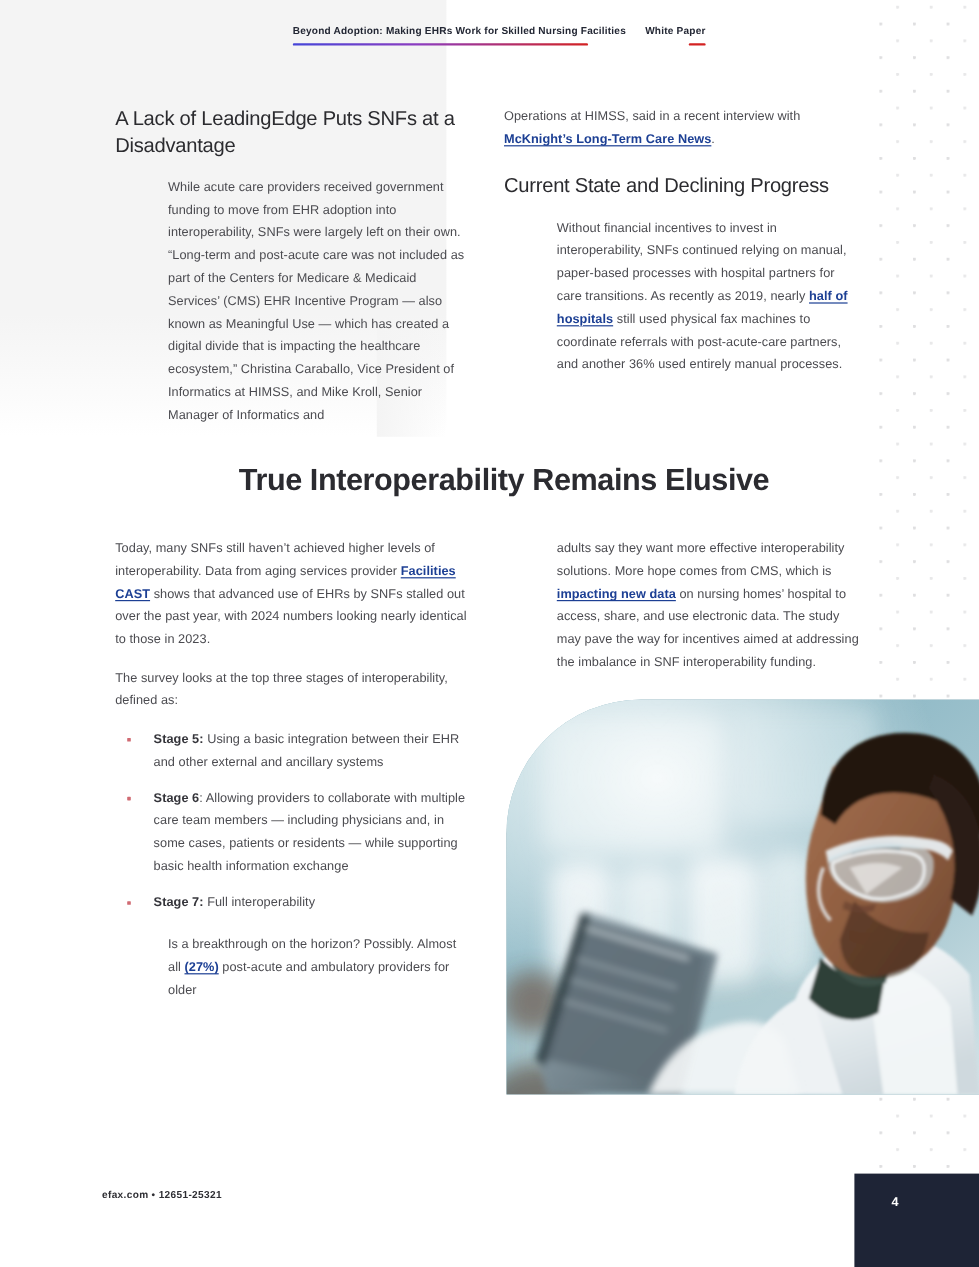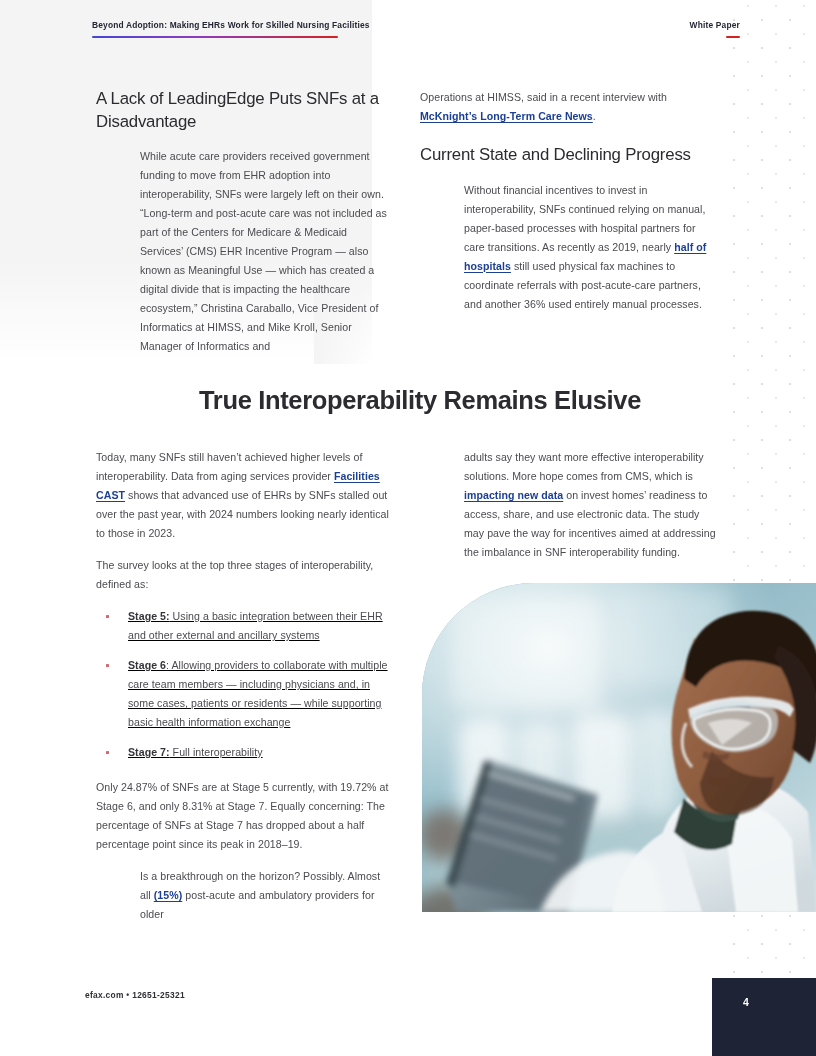--- a/index.html
+++ b/index.html
@@ -62,21 +62,21 @@
     background: linear-gradient(90deg, rgba(244,244,244,1) 0%, rgba(244,244,244,0) 100%);
   }
 
   
   .runhead {
     position: absolute;
     left: 92px;
     top: 20px;
     width: 648px;
     display: flex;
-    justify-content: space-between;
+    justify-content: center;
     align-items: flex-start;
   }
   .runhead-left { position: relative; }
   .runhead-title {
     font-size: 8.4px;
     font-weight: bold;
     letter-spacing: 0.18px;
     color: #232734;
     white-space: nowrap;
     padding-bottom: 6px;
@@ -159,21 +159,20 @@
     text-align: center;
   }
 
   
   .lower-cols { top: 448px; }
 
   ul.stages {
     list-style: none;
     margin: 4px 0 14px 0;
     padding: 0;
-    text-decoration: underline;
   }
   ul.stages li {
     position: relative;
     padding-left: 32px;
     margin-bottom: 11px;
   }
   ul.stages li:last-child { margin-bottom: 16px; }
   ul.stages li::before {
     content: "";
     position: absolute;
@@ -269,27 +268,26 @@
       <p class="body"><span>Today, many SNFs still haven’t achieved higher levels of interoperability. Data from aging services provider </span><a class="link" href="#">Facilities CAST</a><span> shows that advanced use of EHRs by SNFs stalled out over the past year, with 2024 numbers looking nearly identical to those in 2023.</span></p>
 
       <p class="body">The survey looks at the top three stages of interoperability, defined as:</p>
 
       <ul class="stages">
         <li class="body"><strong class="b">Stage 5:</strong><span> Using a basic integration between their EHR and other external and ancillary systems</span></li>
         <li class="body"><strong class="b">Stage 6</strong><span>: Allowing providers to collaborate with multiple care team members — including physicians and, in some cases, patients or residents — while supporting basic health information exchange</span></li>
         <li class="body"><strong class="b">Stage 7:</strong><span> Full interoperability</span></li>
       </ul>
 
-      <p class="body">Only 24.87% of SNFs are at Stage 5 currently, with 19.72% at Stage 6, and only 8.31% at Stage 7. Equally concerning: The percentage of SNFs at Stage 7 has dropped about a half percentage point since its peak in 2018–19.</p>
-
-      <p class="body"><span>Is a breakthrough on the horizon? Possibly. Almost all </span><a class="link" href="#">(15%)</a><span> post-acute and ambulatory providers for older</span></p>
+
+      <p class="body"><span>Is a breakthrough on the horizon? Possibly. Almost all </span><a class="link" href="#">(27%)</a><span> post-acute and ambulatory providers for older</span></p>
     </div>
 
     <div class="col">
-      <p class="body"><span>adults say they want more effective interoperability solutions. More hope comes from CMS, which is </span><a class="link" href="#">impacting new data</a><span> on invest homes’ readiness to access, share, and use electronic data. The study may pave the way for incentives aimed at addressing the imbalance in SNF interoperability funding.</span></p>
+      <p class="body"><span>adults say they want more effective interoperability solutions. More hope comes from CMS, which is </span><a class="link" href="#">impacting new data</a><span> on nursing homes’ hospital to access, share, and use electronic data. The study may pave the way for incentives aimed at addressing the imbalance in SNF interoperability funding.</span></p>
     </div>
   </div>
 
   <div class="photo">
     <svg viewBox="0 0 394 329" preserveAspectRatio="xMidYMid slice">
       <defs>
         <linearGradient id="bgG" x1="0" y1="0" x2="1" y2="1">
           <stop offset="0%" stop-color="#bcd9e0"></stop>
           <stop offset="38%" stop-color="#8fb9c6"></stop>
           <stop offset="70%" stop-color="#a9c9d2"></stop>

